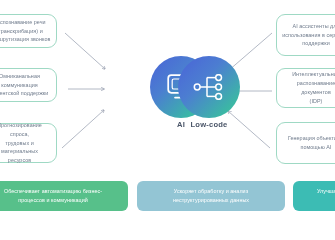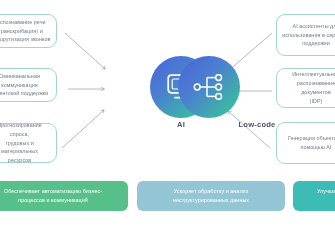--- a/index.html
+++ b/index.html
@@ -68,21 +68,21 @@
     position:absolute;
     top:64px;
     font-size:7.6px;
     font-weight:bold;
     color:#4a5568;
     text-align:center;
     letter-spacing:.2px;
     white-space:nowrap;
   }
   #label-ai{left:0;width:62px;}
-  #label-lc{left:28px;width:62px;margin-left:48px;}
+  #label-lc{left:28px;width:62px;}
 
   
   #arrows{position:absolute;left:0;top:0;width:335px;height:220px;pointer-events:none;}
 
   
   .pill{
     position:absolute;
     top:181px;
     height:30px;
     box-sizing:border-box;

